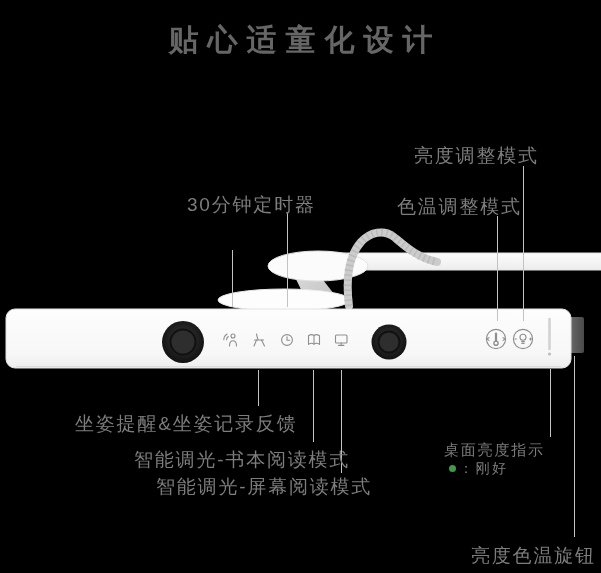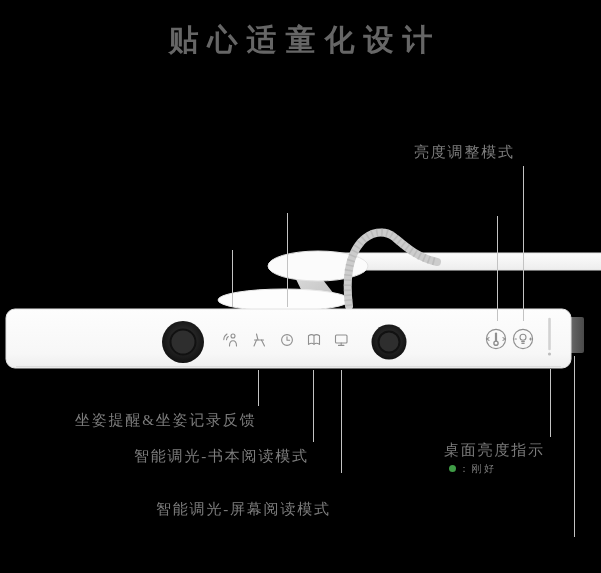--- a/index.html
+++ b/index.html
@@ -5,27 +5,27 @@
   html,body{margin:0;padding:0;background:#ffffff;}
   .canvas{
     position:relative;width:601px;height:573px;background:#000000;overflow:hidden;
     font-family:"Liberation Sans","DejaVu Sans",sans-serif;
   }
   .title{
     position:absolute;left:0;top:20px;width:601px;text-align:center;
     font-size:30px;font-weight:700;color:#666666;letter-spacing:9px;text-indent:9px;
   }
   .callout{
-    position:absolute;font-size:15px;color:#7d7d7d;letter-spacing:1.8px;white-space:nowrap;font-family:Liberation Serif, serif;
+    position:absolute;font-size:19px;color:#7d7d7d;letter-spacing:1.8px;white-space:nowrap;
   }
   .legend{position:absolute;left:444px;top:441px;}
   .legend-title{font-size:15px;color:#7d7d7d;letter-spacing:1.8px;white-space:nowrap;}
   .legend-row{display:flex;align-items:center;height:17px;margin-left:5px;}
   .legend-dot{width:7px;height:7px;border-radius:50%;flex:0 0 auto;}
-  .legend-label{font-size:10px;color:#7d7d7d;letter-spacing:2.5px;margin-left:3px;white-space:nowrap;}
+  .legend-label{font-size:14px;color:#7d7d7d;letter-spacing:2.5px;margin-left:3px;white-space:nowrap;}
   svg{position:absolute;left:0;top:0;}
   .annot{stroke:#c3c3c3;stroke-width:1;}
 </style>
 </head>
 <body>
 
 <div class="canvas">
 
   <div class="title">贴心适童化设计</div>
 
@@ -142,23 +142,26 @@
       <line class="annot" x1="232.5" y1="250" x2="232.5" y2="307"></line>
       <line class="annot" x1="258.5" y1="370" x2="258.5" y2="406"></line>
       <line class="annot" x1="313.5" y1="370" x2="313.5" y2="442"></line>
       <line class="annot" x1="341.5" y1="370" x2="341.5" y2="473"></line>
       <line class="annot" x1="550.5" y1="369" x2="550.5" y2="437"></line>
       <line class="annot" x1="574.5" y1="356" x2="574.5" y2="537"></line>
     </g>
   </svg>
 
   <div class="callout" style="left:414px;top:143px;">亮度调整模式</div>
+  <div class="callout" style="left:397px;top:194px;">色温调整模式</div>
+  <div class="callout" style="left:187px;top:192px;">30分钟定时器</div>
   <div class="callout" style="left:134px;top:447px;">智能调光-书本阅读模式</div>
   <div class="callout" style="left:75px;top:411px;">坐姿提醒&amp;坐姿记录反馈</div>
-  <div class="callout" style="left:156px;top:500px;">智能调光-屏幕阅读模式</div>
+  <div class="callout" style="left:156px;top:474px;">智能调光-屏幕阅读模式</div>
+  <div class="callout" style="left:471px;top:543px;">亮度色温旋钮</div>
 
   <div class="legend">
     <div class="legend-title">桌面亮度指示</div>
     <div class="legend-row">
       <span class="legend-dot" style="background: rgb(63, 156, 70);"></span>
       <span class="legend-label">：刚好</span>
     </div>
   </div>
 
 </div>

